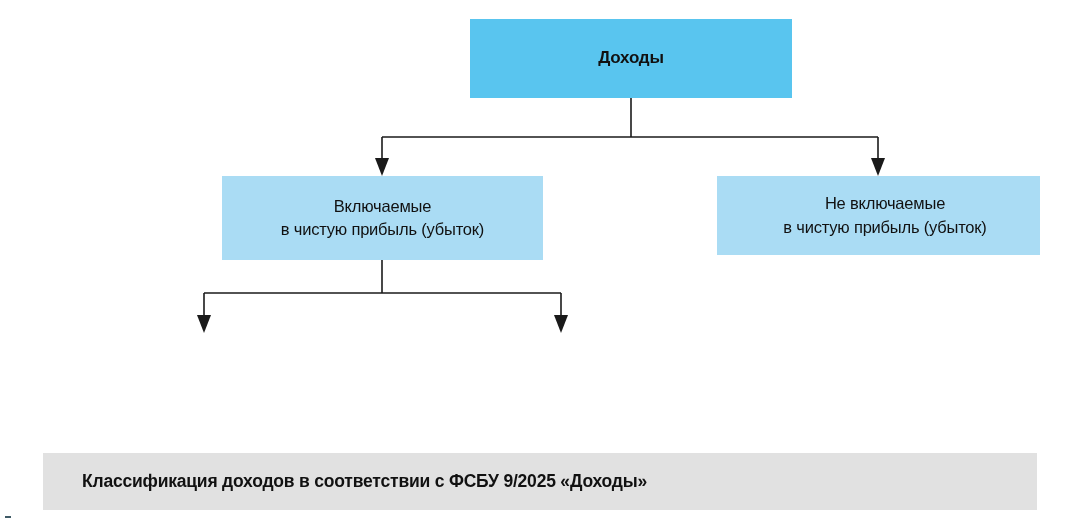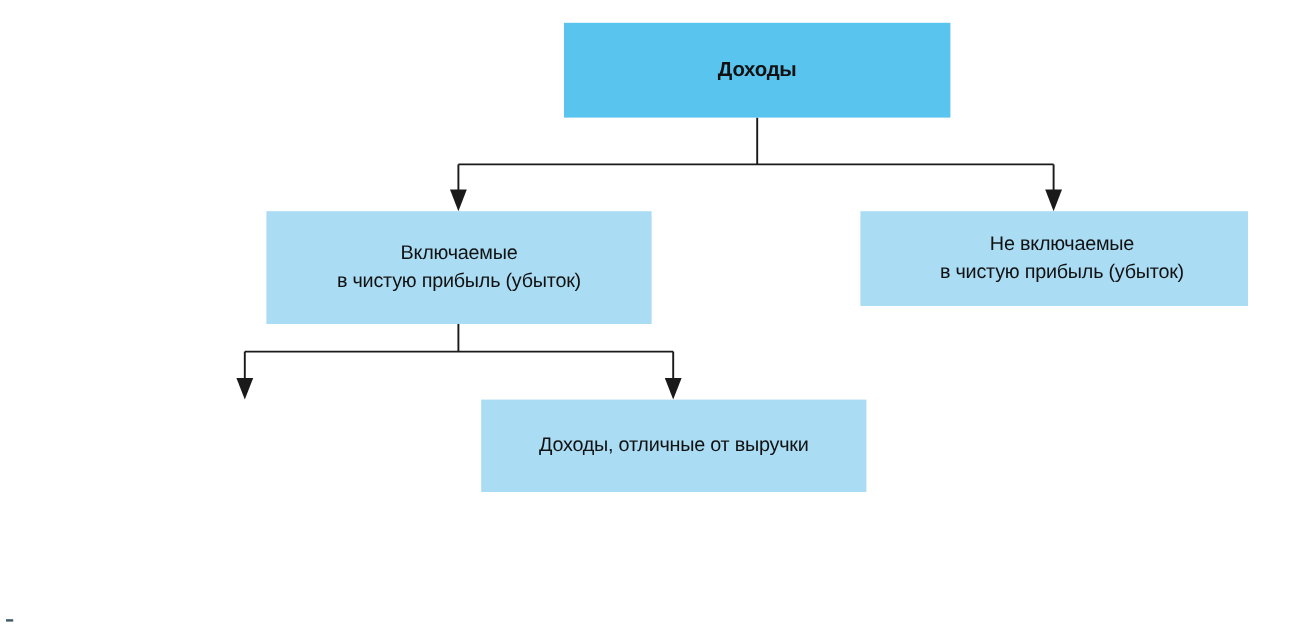--- a/index.html
+++ b/index.html
@@ -38,21 +38,21 @@
     font-size: 16.5px;
     line-height: 1.42;
     letter-spacing: -0.2px;
   }
   .node-root {
     left: 470px; top: 19px; width: 322px; height: 79px;
     background: var(--root-fill);
     font-weight: bold;
     font-size: 17px;
   }
-  .node-included   { left: 222px; top: 176px; width: 321px; height: 94px; background: var(--child-fill); }
+  .node-included   { left: 222px; top: 176px; width: 321px; height: 84px; background: var(--child-fill); }
   .node-notincl    { left: 717px; top: 176px; width: 323px; height: 79px; background: var(--child-fill); padding-left: 13px; }
   .node-revenue    { left: 43px;  top: 333px; width: 322px; height: 77px; background: var(--child-fill); }
   .node-other      { left: 401px; top: 333px; width: 321px; height: 77px; background: var(--child-fill); }
   .caption-bar {
     position: absolute;
     left: 43px; top: 453px; width: 994px; height: 57px;
     background: var(--caption-bg);
     display: flex;
     align-items: center;
     padding-left: 39px;
@@ -101,20 +101,20 @@
     <span>Включаемые</span>
     <span>в чистую прибыль (убыток)</span>
   </div>
 
   <div class="node node-notincl">
     <span>Не включаемые</span>
     <span>в чистую прибыль (убыток)</span>
   </div>
 
 
-  <div class="node node-other">
-    <span>Доходы, отличные от выручки</span>
+
+  <div class="caption-bar">
+    <span>Классификация доходов в соответствии с ФСБУ 9/2025 «Доходы»</span>
   </div>
-
 
   <div class="stray-mark"></div>
 
 </div>
 
 </body></html>

